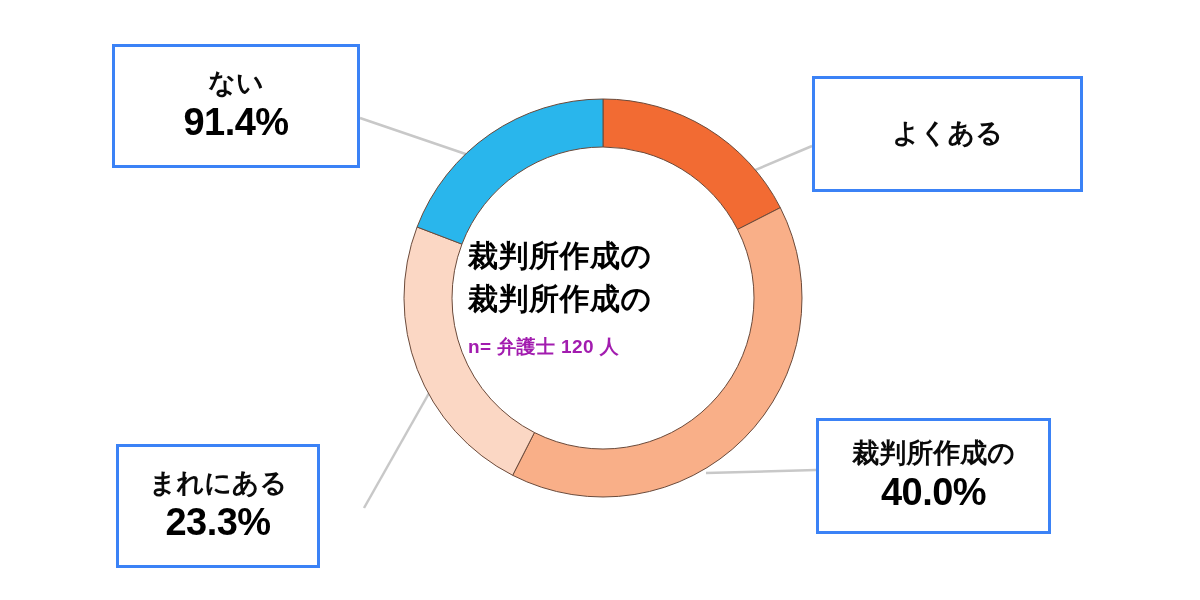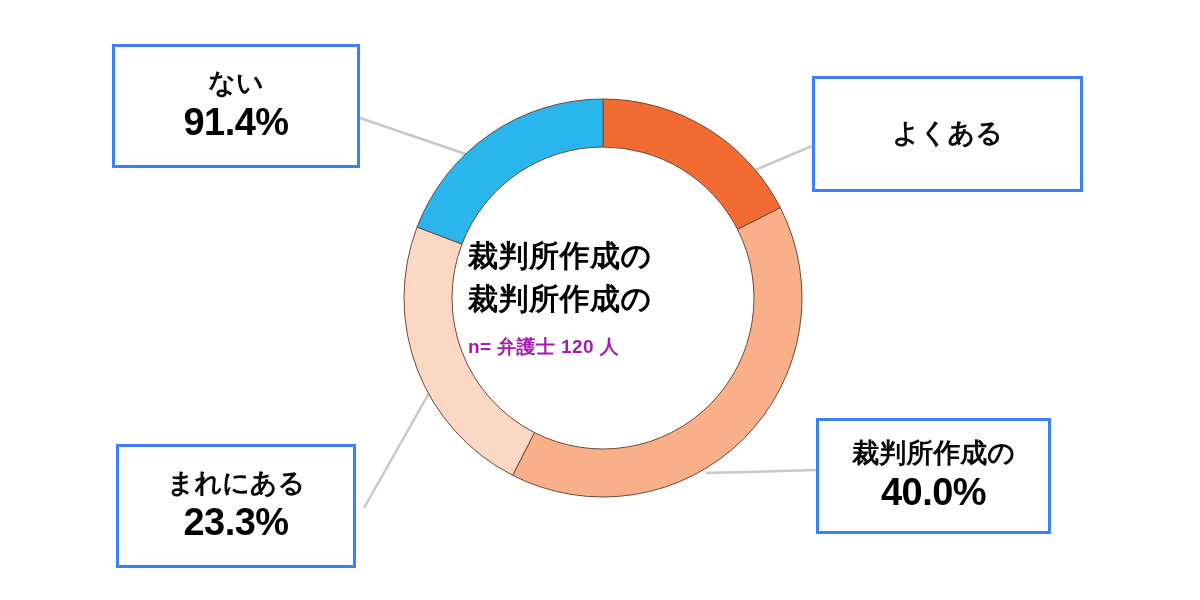--- a/index.html
+++ b/index.html
@@ -83,21 +83,21 @@
     letter-spacing: -0.5px;
     white-space: nowrap;
     margin-top: 2px;
   }
 
   
   #callout-nai        { left: 112px; top: 44px;  width: 248px; height: 294px; height: 295px; top: 44px; height: 296px; }
   #callout-nai        { left: 112px; top: 44px;  width: 248px; height: 295px; }
   #callout-yokuaru    { left: 812px; top: 76px;  width: 271px; height: 249px; }
   #callout-tokidoki   { left: 816px; top: 418px; width: 235px; height: 244px; }
-  #callout-mareni     { left: 116px; top: 444px; width: 240px; height: 250px; }
+  #callout-mareni     { left: 116px; top: 444px; width: 204px; height: 250px; }
 
   
   #callout-nai      { height: 124px; }
   #callout-yokuaru  { height: 116px; }
   #callout-tokidoki { height: 116px; }
   #callout-mareni   { height: 124px; }
 </style>
 </head>
 <body>
 

